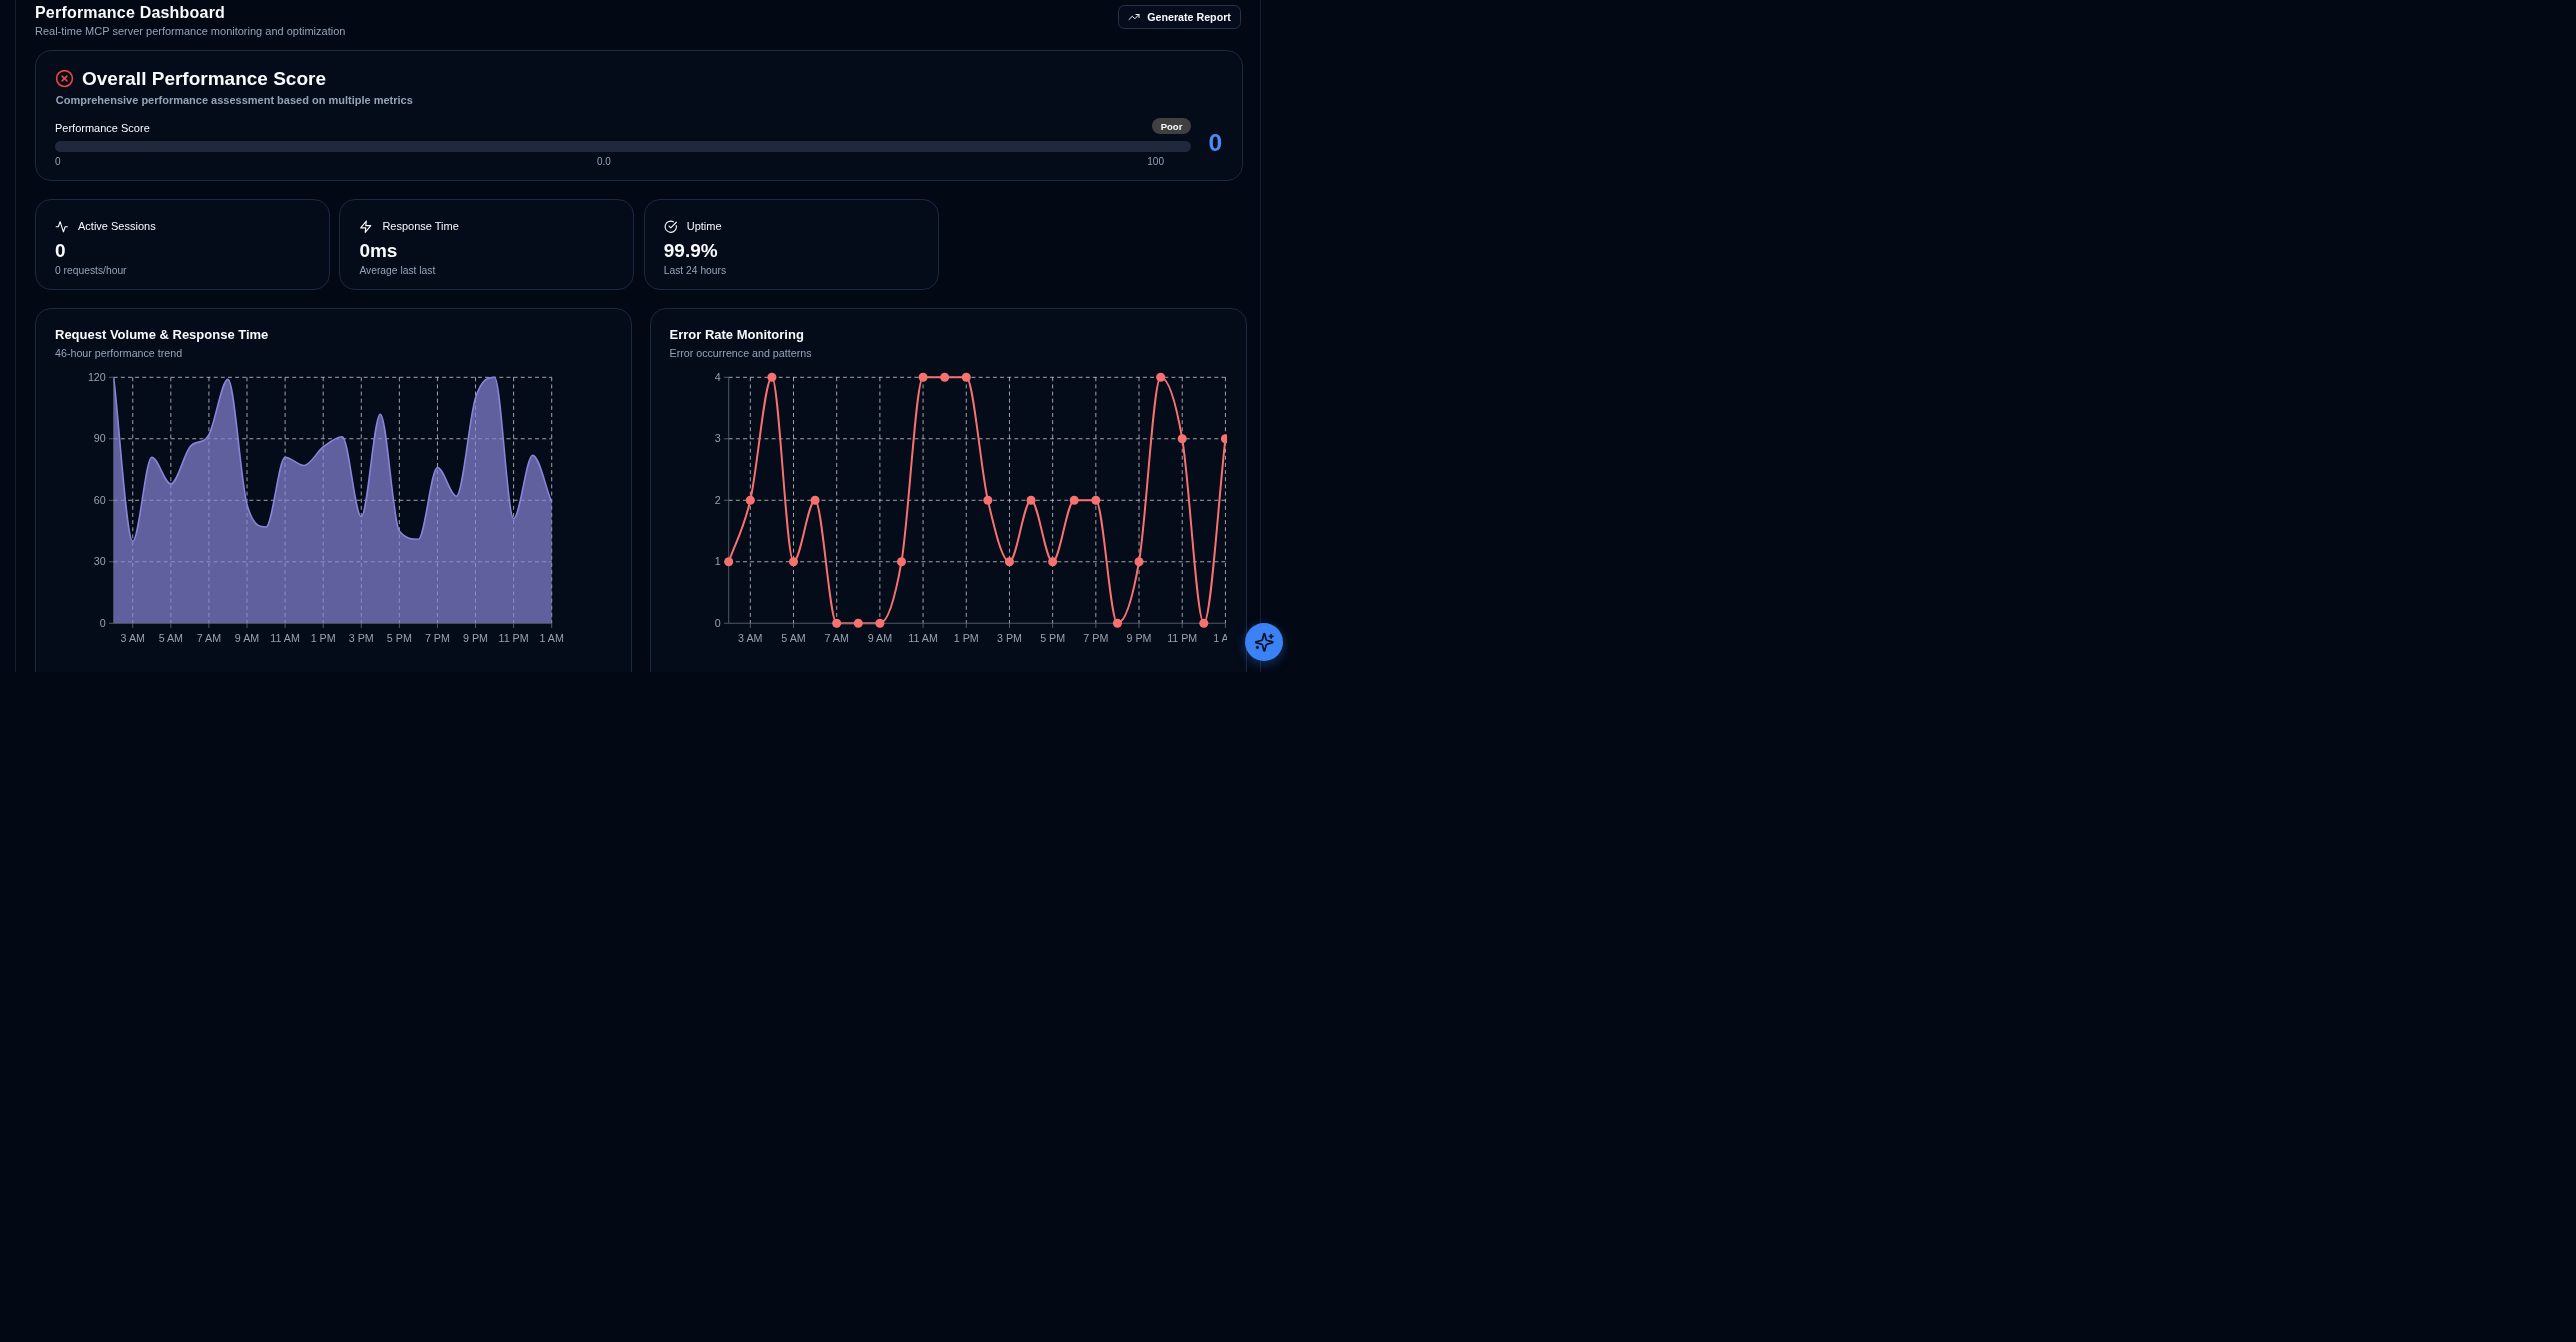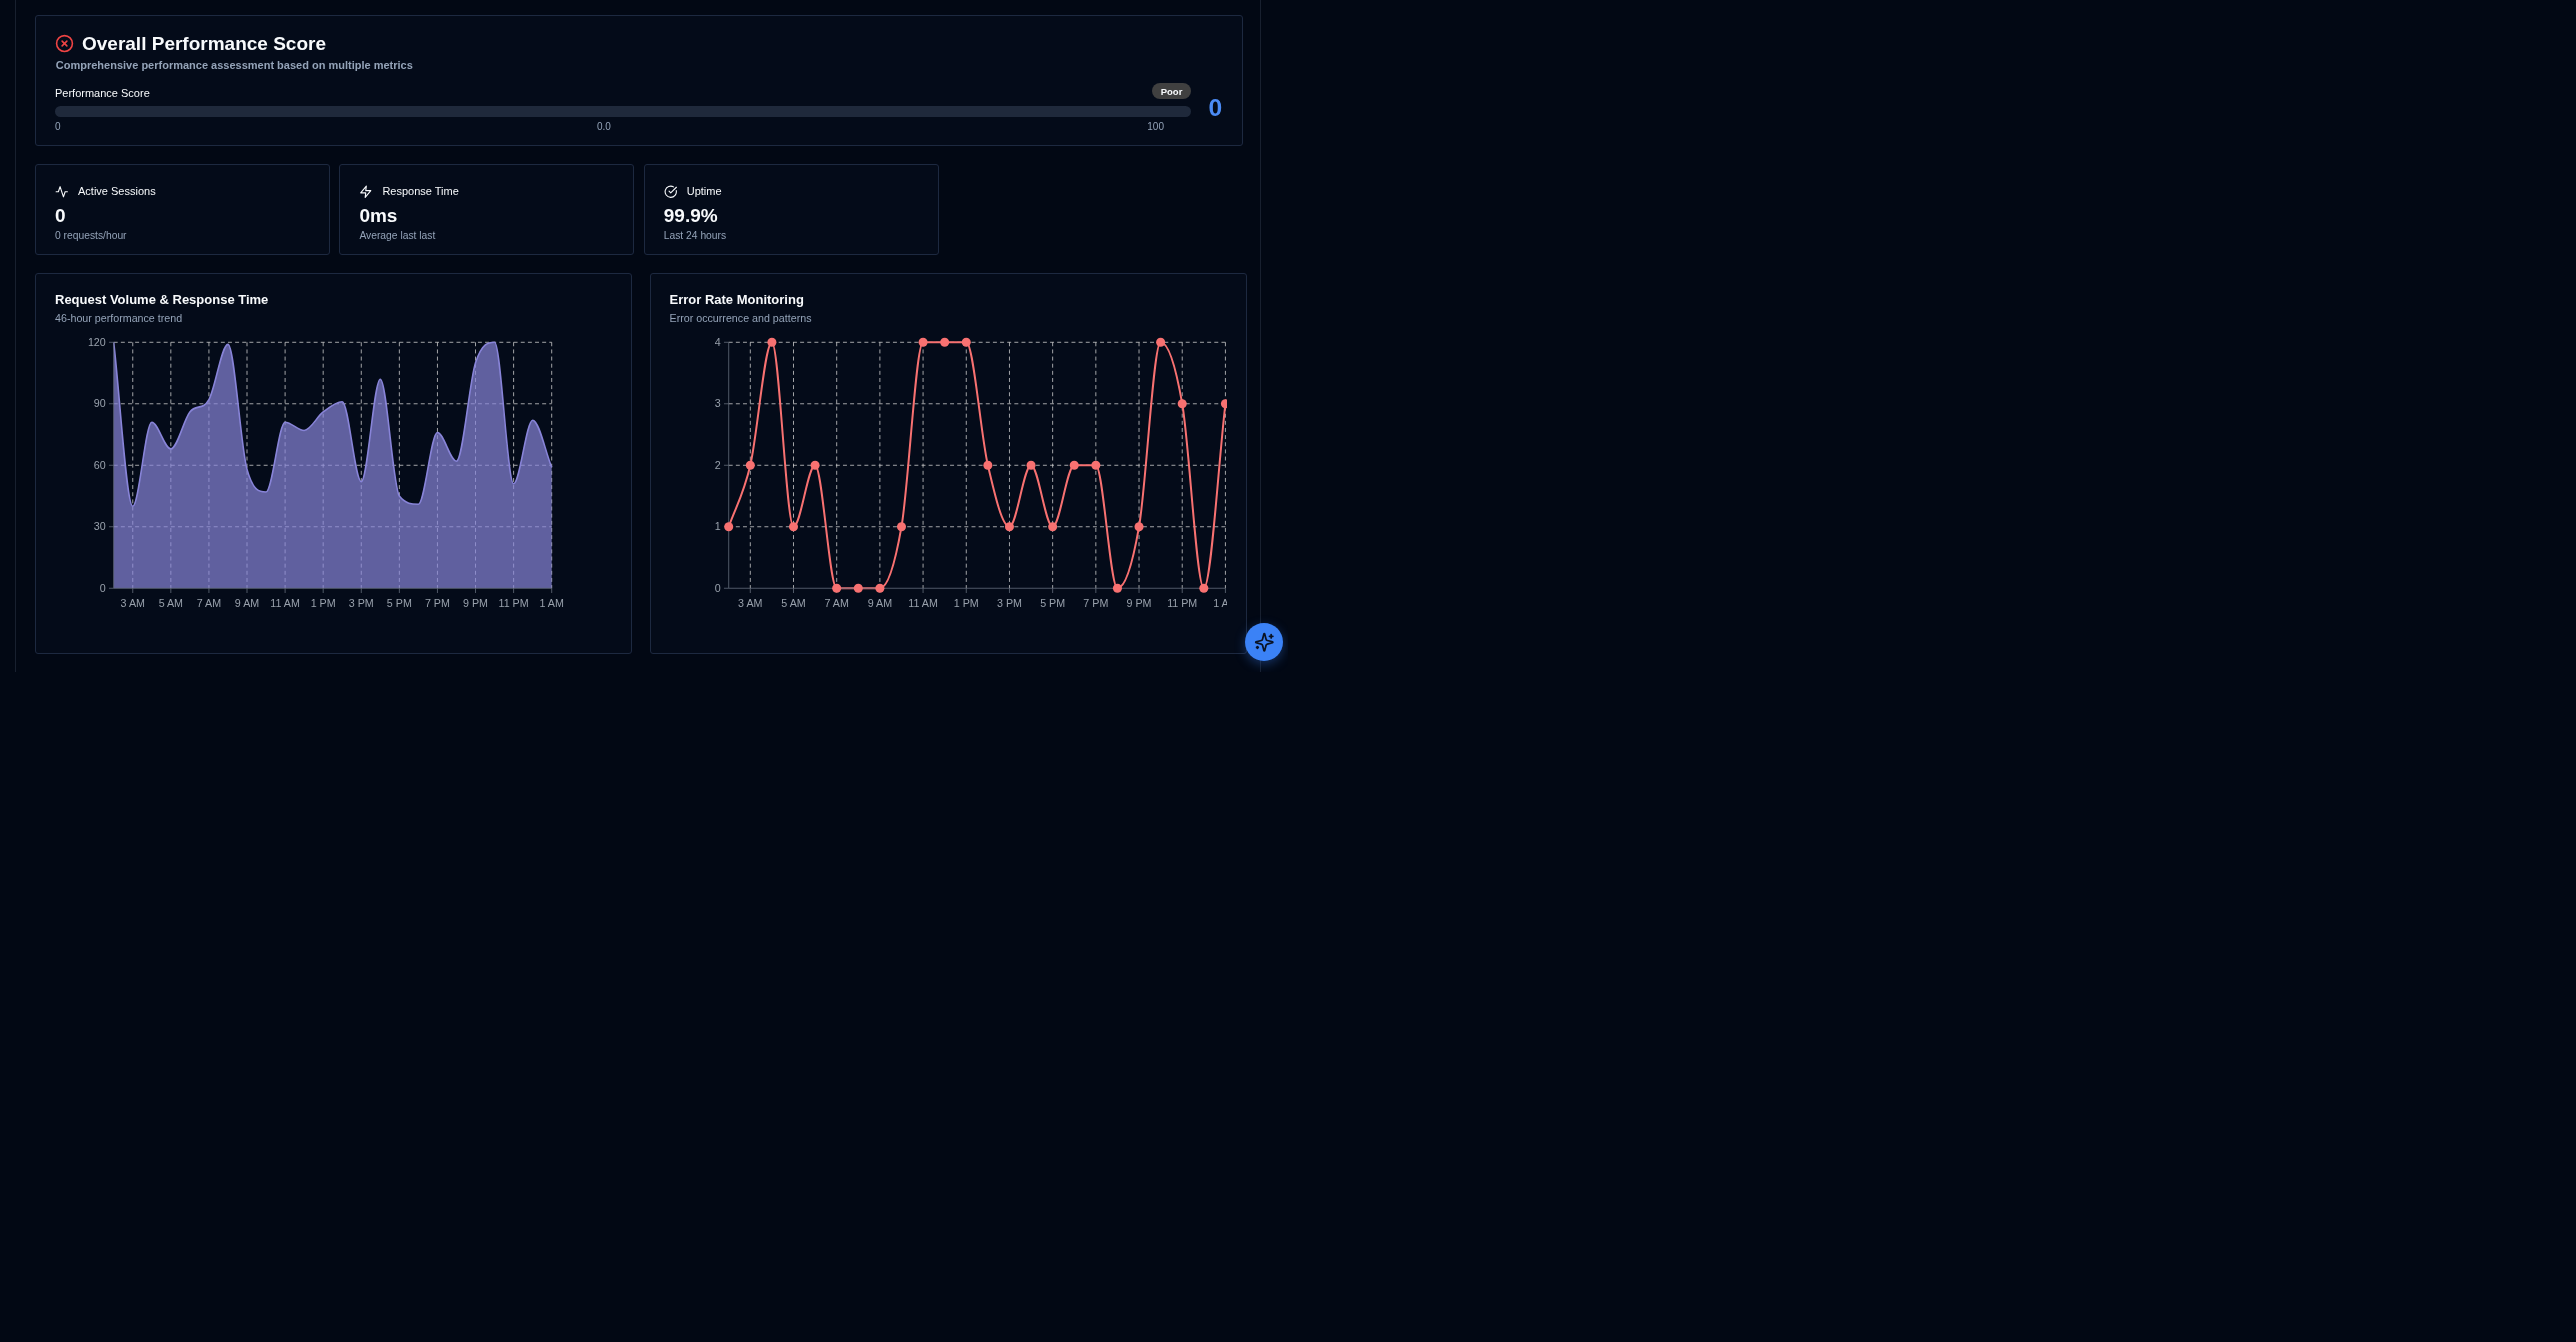--- a/index.html
+++ b/index.html
@@ -21,21 +21,21 @@
   .page-subtitle { margin:3.2px 0 0; font-size:11px; color:#94a3b8; }
   .btn {
     position:absolute; top:0.8px; right:1.6px; height:24.6px;
     display:flex; align-items:center; gap:7.1px; padding:0 9.5px;
     background:#050d1c; border:0.8px solid #273349; border-radius:6.4px;
     color:#f8fafc; font-size:10.7px; font-weight:600; cursor:pointer;
     font-family:"Liberation Sans", sans-serif;
   }
   .icon { flex:none; }
 
-  .card { background:#040b19; border:0.8px solid #1d2940; border-radius:3px; }
+  .card { background:#040b19; border:0.8px solid #1d2940; border-radius:16px; }
 
   
   .overall { margin-top:11px; height:131px; padding:16.7px 19px; }
   .overall-title-row { display:flex; align-items:center; gap:8px; }
   .overall-title { margin:0; font-size:19px; font-weight:700; }
   .overall-subtitle { margin:4.8px 0 0 0.8px; font-size:11px; color:#94a3b8;font-weight:bold; }
   .score-block { display:flex; align-items:center; gap:17.5px; margin-top:12px; }
   .score-main { flex:1; }
   .score-label-row { display:flex; justify-content:space-between; align-items:flex-end; }
   .score-label { font-size:11px; font-weight:500; }
@@ -69,20 +69,31 @@
 </style>
 </head>
 <body>
 
 <div>
   <div class="vline vline-left"></div>
   <div class="vline vline-right"></div>
 
   <div class="content">
 
+    <div class="page-header">
+      <h1 class="page-title">Performance Dashboard</h1>
+      <p class="page-subtitle">Real-time MCP server performance monitoring and optimization</p>
+      <button class="btn">
+        <svg class="icon" width="12" height="12" viewBox="0 0 24 24" fill="none" stroke="#f8fafc" stroke-width="2" stroke-linecap="round" stroke-linejoin="round">
+            <path d="m22 7-8.5 8.5-5-5L2 17"></path>
+            <path d="M16 7h6v6"></path>
+          </svg>
+        <span>Generate Report</span>
+      </button>
+    </div>
 
     <section class="card overall">
       <div class="overall-title-row">
         <svg class="icon" width="19" height="19" viewBox="0 0 24 24" fill="none" stroke="#ef4444" stroke-width="2" stroke-linecap="round" stroke-linejoin="round">
             <circle cx="12" cy="12" r="10"></circle>
             <path d="m15 9-6 6"></path>
             <path d="m9 9 6 6"></path>
           </svg>
         <h2 class="overall-title">Overall Performance Score</h2>
       </div>

